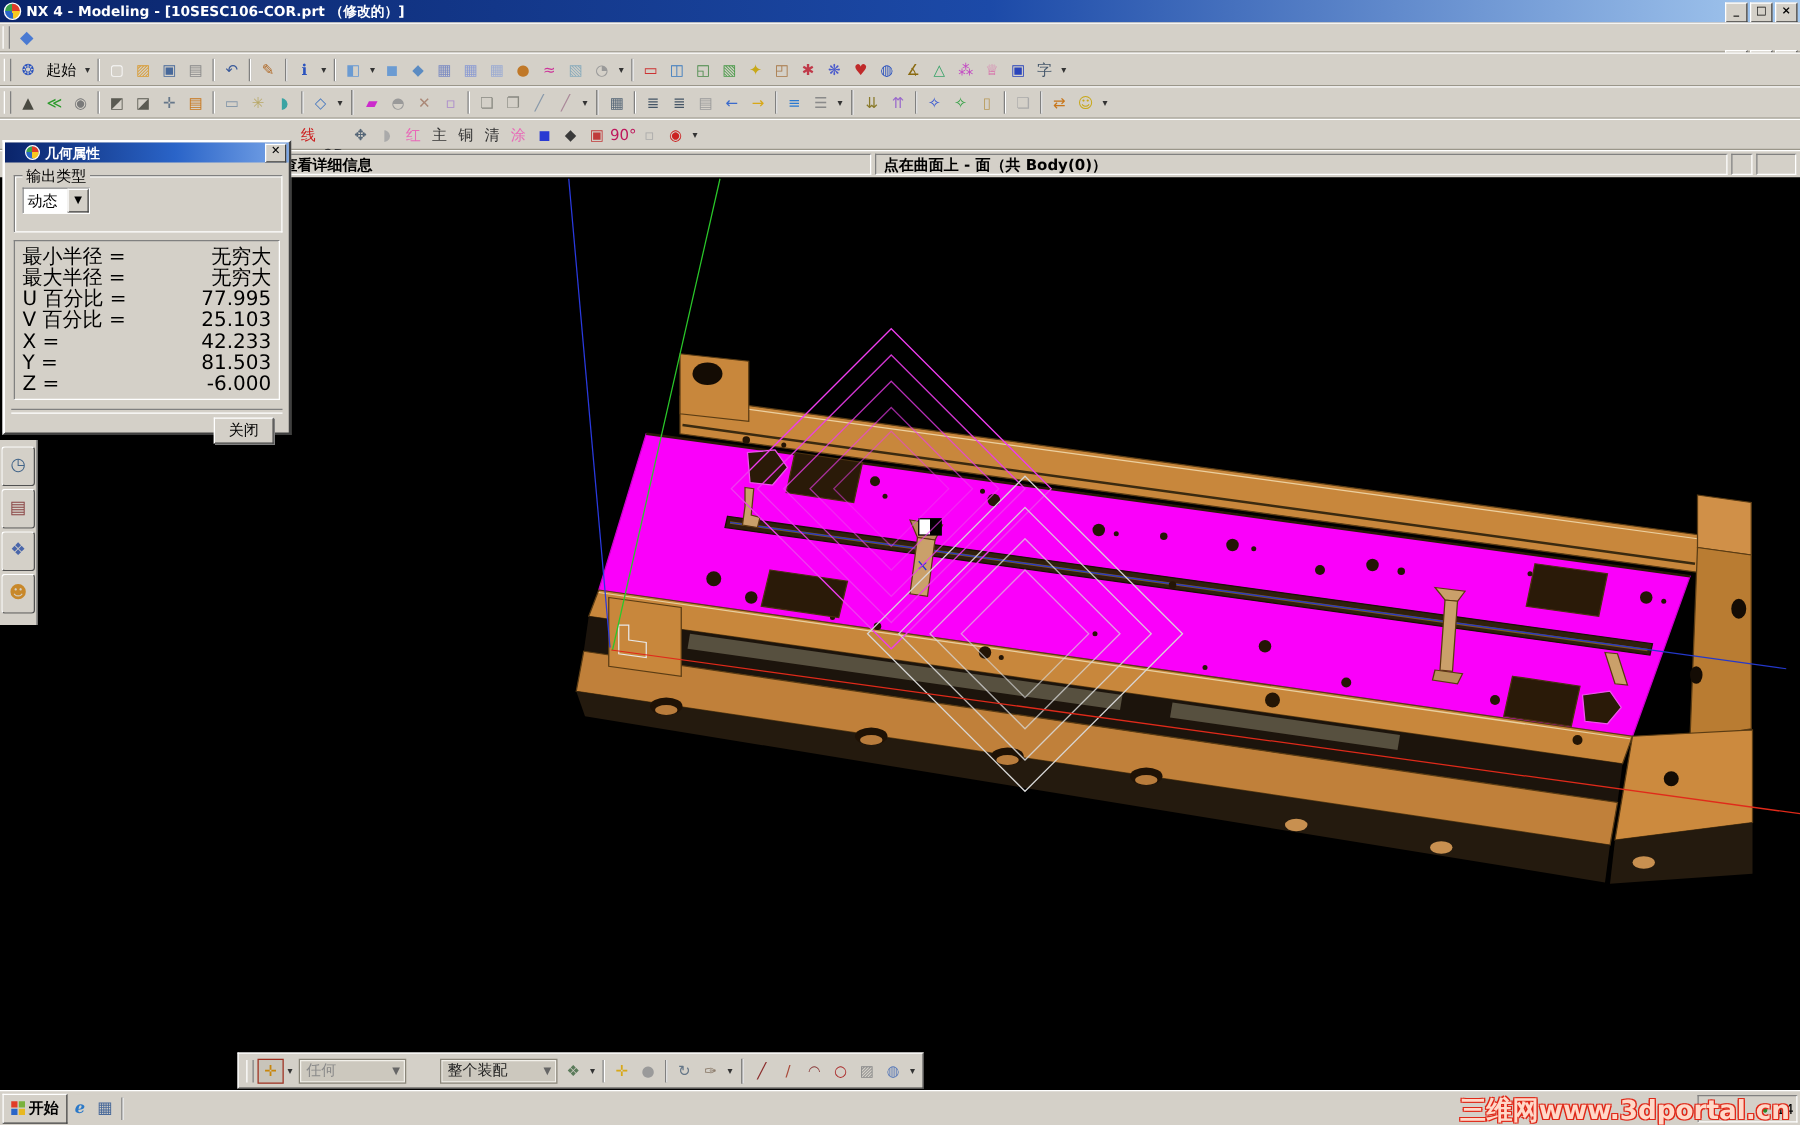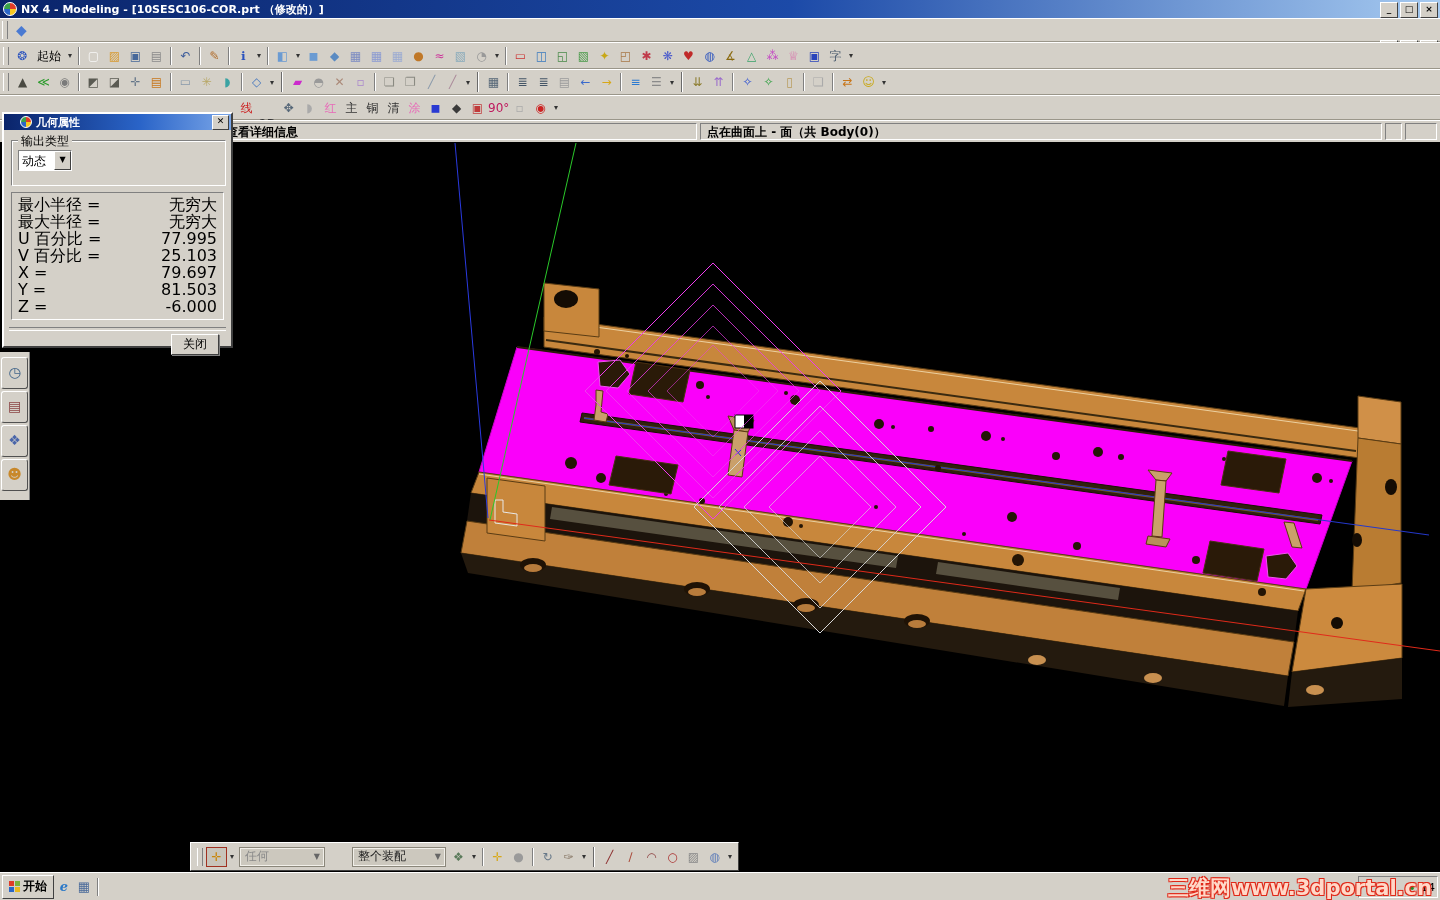--- a/index.html
+++ b/index.html
@@ -434,21 +434,21 @@
       <div class="prow">
         <span>U 百分比 =</span>
         <span>77.995</span>
       </div>
       <div class="prow">
         <span>V 百分比 =</span>
         <span>25.103</span>
       </div>
       <div class="prow">
         <span>X =</span>
-        <span>79.697</span>
+        <span>42.233</span>
       </div>
       <div class="prow">
         <span>Y =</span>
         <span>81.503</span>
       </div>
       <div class="prow">
         <span>Z =</span>
         <span>-6.000</span>
       </div>
     </div>

